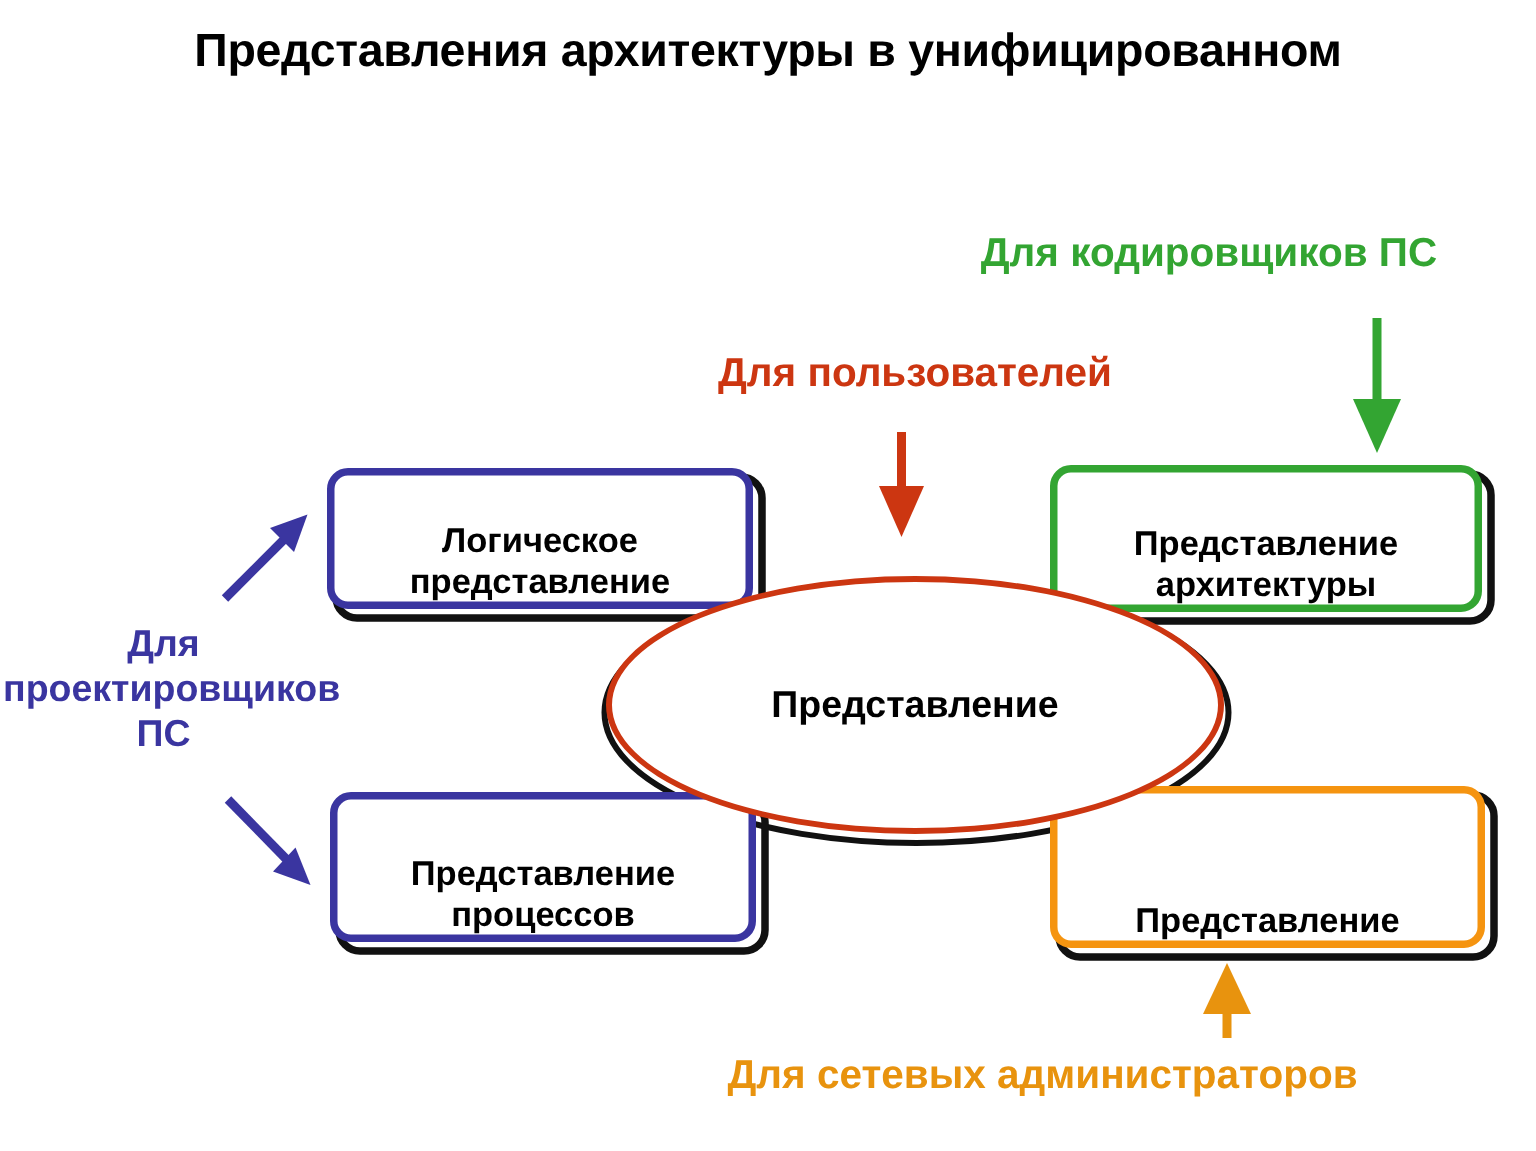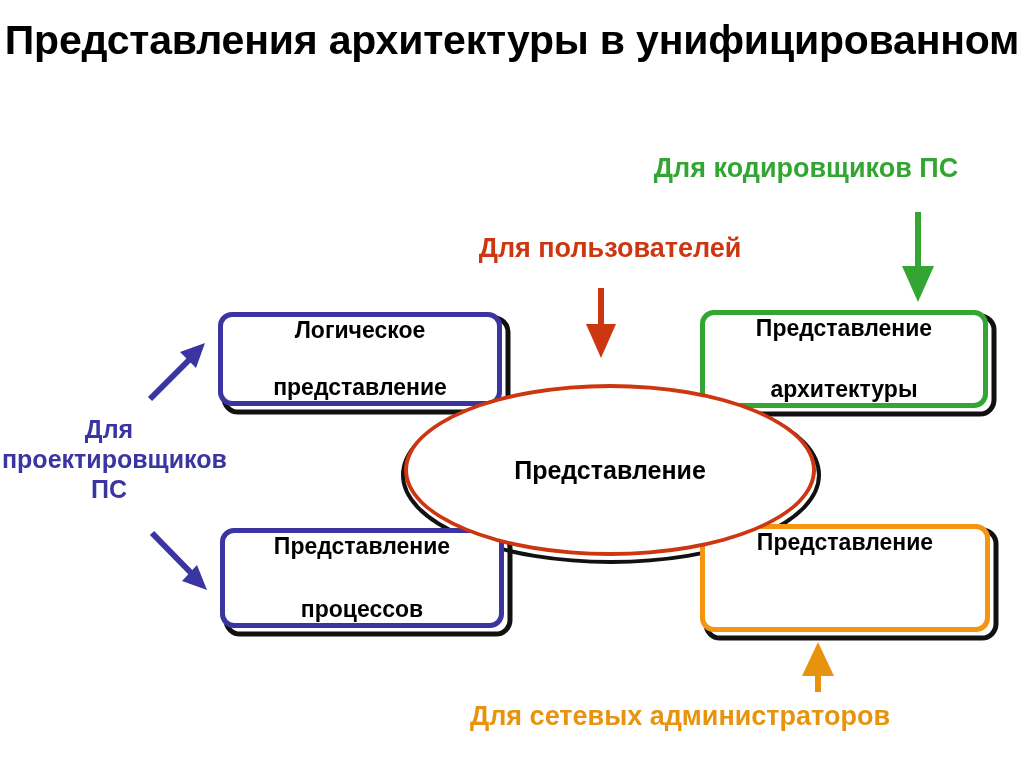--- a/index.html
+++ b/index.html
@@ -21,21 +21,21 @@
   }
 
   
   #title {
     position: absolute;
     left: 0;
     top: 14px;
     width: 1024px;
     text-align: center;
     font-weight: bold;
-    font-size: 41px;
+    font-size: 31px;
     line-height: 1.28;
     color: #000000;
     letter-spacing: -0.2px;
   }
   #title .line { display: block; }
 
   
   #diagram {
     position: absolute;
     left: 0;
@@ -55,21 +55,21 @@
   .node-box {
     position: absolute;
     box-sizing: border-box;
     background: #ffffff;
     border-style: solid;
     border-width: 5px;
     border-radius: 14px;
     display: flex;
     flex-direction: column;
     align-items: center;
-    justify-content: space-between;
+    justify-content: flex-end;
     text-align: center;
     font-weight: bold;
     font-size: 23px;
     line-height: 1.18;
     color: #000000;
     z-index: 5;
   }
   .node-box .box-line { display: block; white-space: nowrap; }
 
   #box-logical {
@@ -128,21 +128,21 @@
     left: 404px;  top: 232px;  width: 412px;
     font-size: 27px;
     color: #cc3611;
   }
   #label-designers {
     left: 2px;  top: 414px;  width: 214px;
     font-size: 25px;
     color: #3a35a0;
   }
   #label-netadmins {
-    left: 380px;  top: 700px;  width: 600px;
+    left: 395px;  top: 700px;  width: 600px;
     font-size: 27px;
     color: #e8930e;
   }
 </style>
 </head>
 <body>
 
 <div id="page">
 
   <div id="title">

